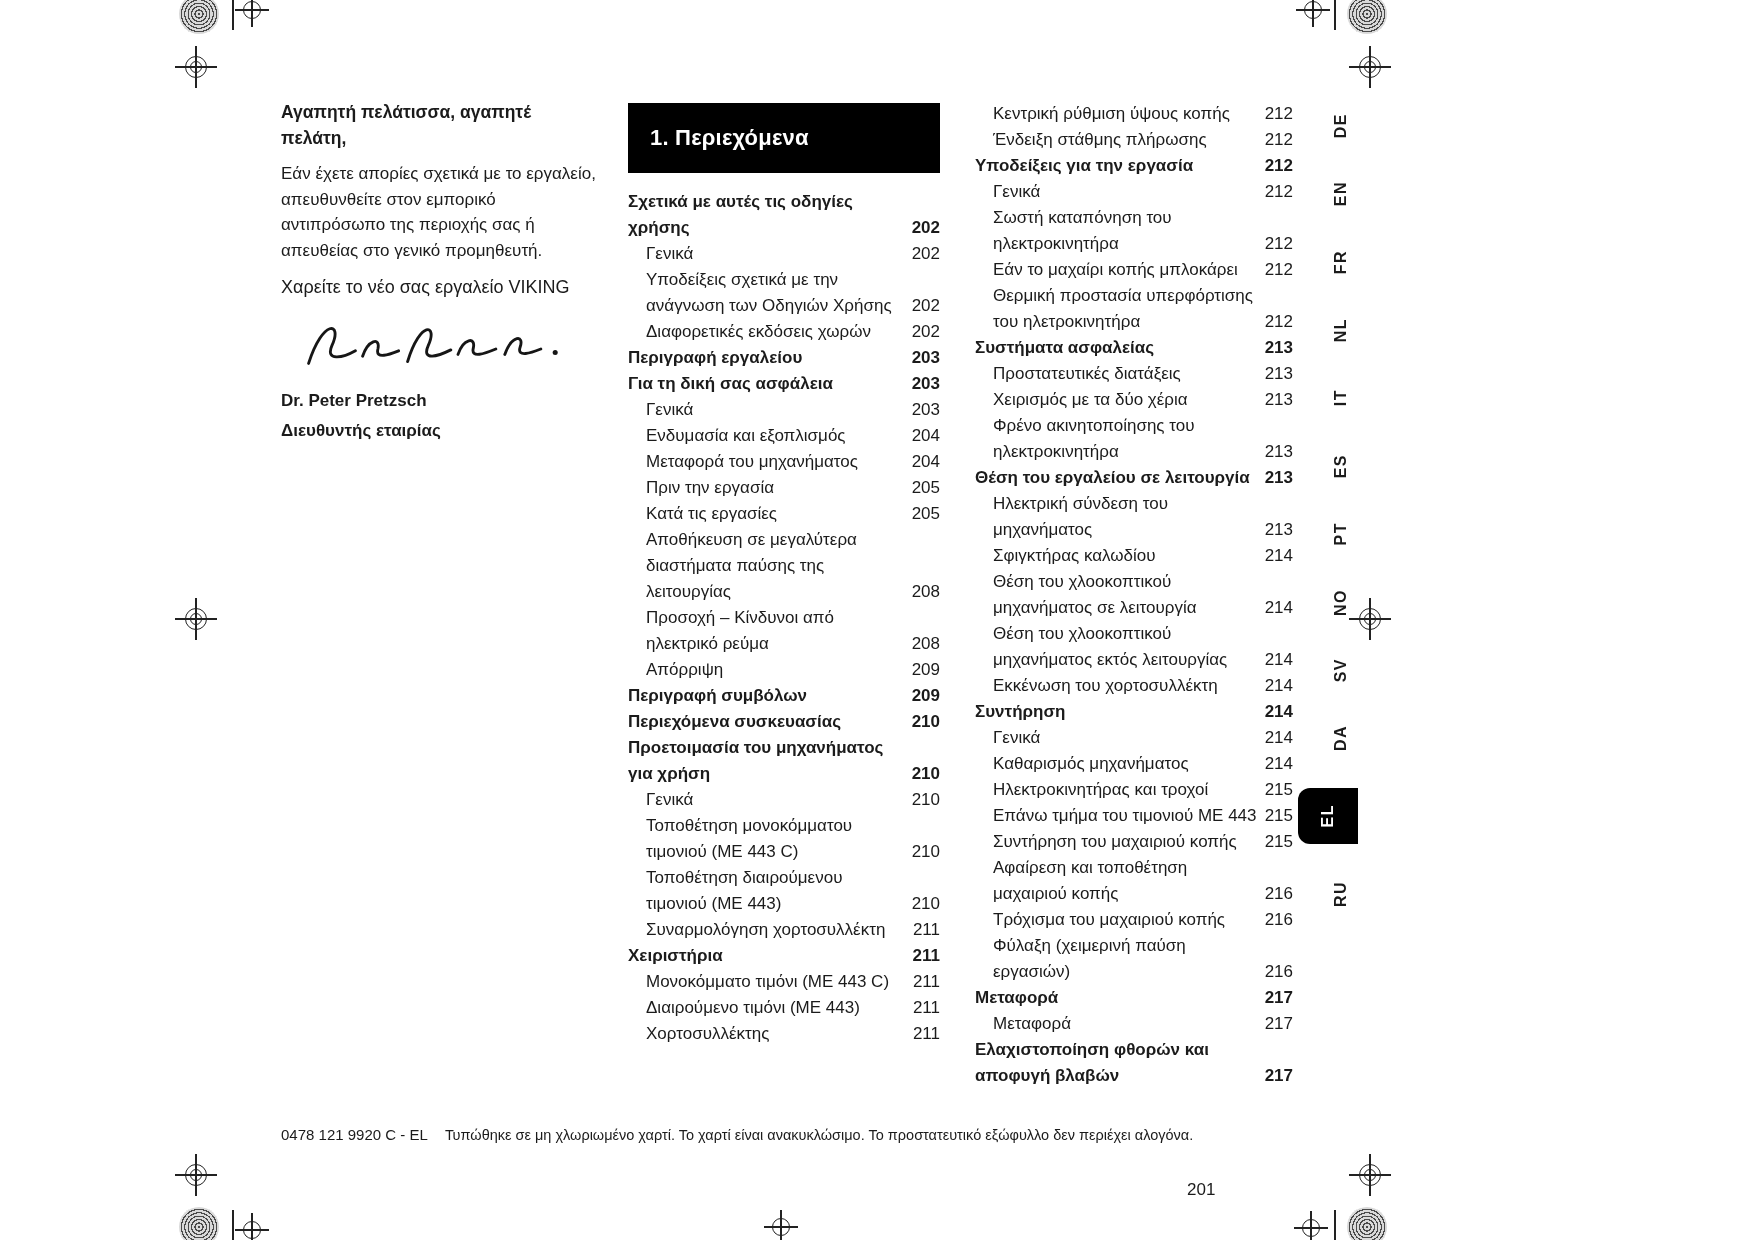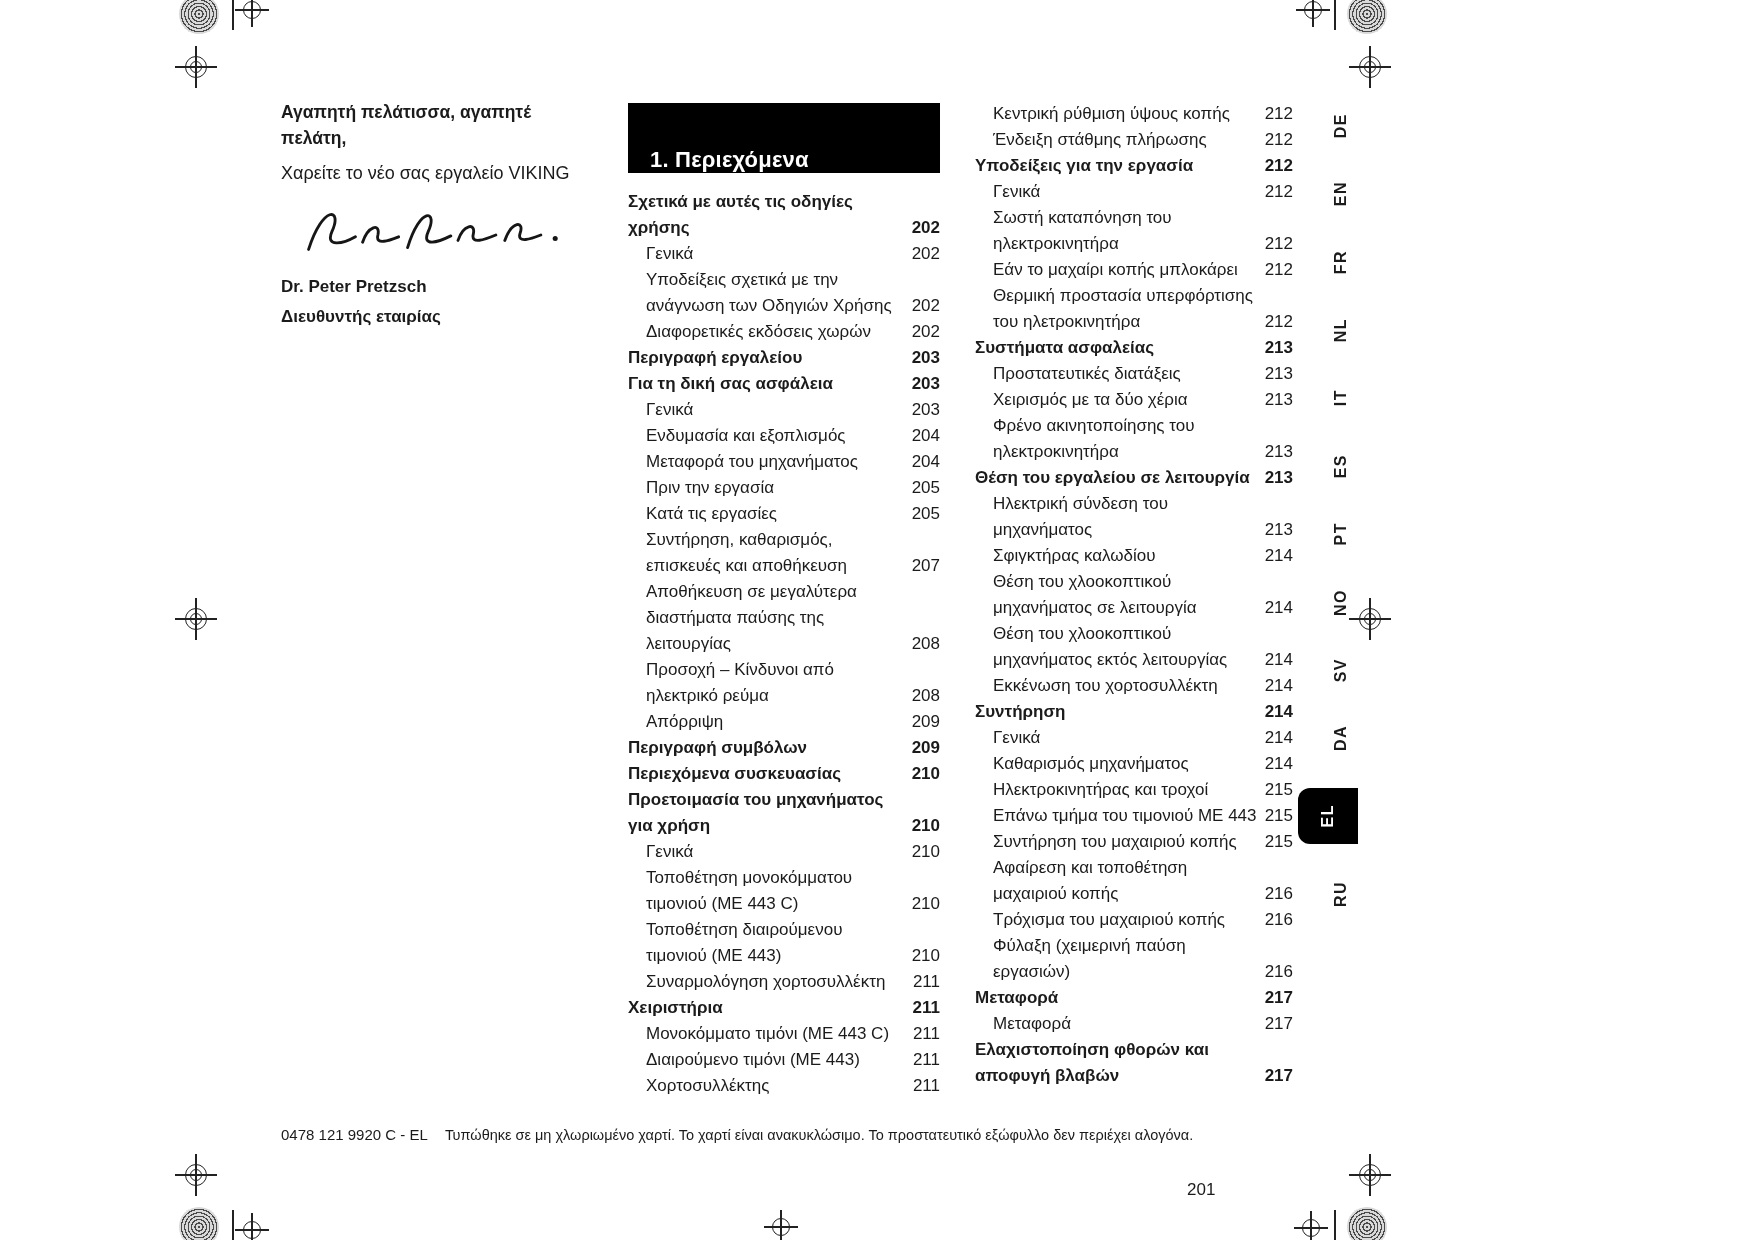--- a/index.html
+++ b/index.html
@@ -34,21 +34,21 @@
   .closing{font-weight:400;font-size:18px;line-height:25.5px;margin:0;}
   .signature{display:block;margin:12px 0 0;}
   .signer-name{font-weight:700;font-size:17px;margin:6px 0 0;}
   .signer-title{font-weight:700;font-size:17px;margin:10px 0 0;}
 
   
   .col-mid{position:absolute;left:628px;top:103px;width:312px;}
   .col-right{position:absolute;left:975px;top:101px;width:318px;}
   .toc-header{
     background:var(--accent);color:#fff;height:70px;box-sizing:border-box;
-    display:flex;align-items:flex-end;padding-left:22px;margin-bottom:16px;
+    display:flex;align-items:center;padding-left:22px;margin-bottom:16px;
   }
   .toc-header span{font-size:22px;font-weight:700;letter-spacing:0.2px;}
   .toc-entry{display:flex;align-items:flex-end;font-size:17px;line-height:26px;}
   .toc-entry .toc-label{flex:1;padding-right:8px;}
   .toc-entry.indent .toc-label{padding-left:18px;}
   .toc-entry.bold{font-weight:700;}
   .toc-entry .toc-page{flex:none;white-space:nowrap;}
 
   
   .lang-tabs{
@@ -120,20 +120,21 @@
   <div class="tick" style="left:1334px;top:1210px"></div>
   <div class="halftone" style="left:1367px;top:1227px"></div>
   <div class="regmark" style="left:1370px;top:1175px">
       <span class="c1"></span>
       <span class="c2"></span>
     </div>
 </div>
 
 <div class="col-left">
   <p class="salutation">Αγαπητή πελάτισσα, αγαπητέ πελάτη,</p>
+  <p class="intro-p last">Εάν έχετε απορίες σχετικά με το εργαλείο, απευθυνθείτε στον εμπορικό αντιπρόσωπο της περιοχής σας ή απευθείας στο γενικό προμηθευτή.</p>
   <p class="closing">Χαρείτε το νέο σας εργαλείο VIKING</p>
 
   <svg class="signature" viewBox="0 0 300 80" width="300" height="72" aria-hidden="true">
     <path d="M14 56 C 30 6, 52 10, 40 36 C 32 54, 52 50, 66 42
              M 74 48 C 80 30, 94 26, 91 40 C 88 52, 104 46, 114 42
              M 124 54 C 138 8, 158 12, 147 36 C 139 54, 158 48, 172 41
              M 180 46 C 186 28, 200 26, 197 39 C 194 51, 210 45, 222 40
              M 232 46 C 240 24, 254 24, 249 38 C 245 50, 262 44, 272 40" stroke="#161616" stroke-width="3.2" fill="none" stroke-linecap="round" stroke-linejoin="round"></path>
     <circle cx="288" cy="44" r="2.8" fill="#161616"></circle>
   </svg>
@@ -185,24 +186,20 @@
       </div>
       <div class="toc-entry indent">
         <span class="toc-label">Πριν την εργασία</span>
         <span class="toc-page">205</span>
       </div>
       <div class="toc-entry indent">
         <span class="toc-label">Κατά τις εργασίες</span>
         <span class="toc-page">205</span>
       </div>
       <div class="toc-entry indent">
-        <span class="toc-label">Συντήρηση, καθαρισμός, επισκευές και αποθήκευση</span>
-        <span class="toc-page">207</span>
-      </div>
-      <div class="toc-entry indent">
         <span class="toc-label">Αποθήκευση σε μεγαλύτερα διαστήματα παύσης της λειτουργίας</span>
         <span class="toc-page">208</span>
       </div>
       <div class="toc-entry indent">
         <span class="toc-label">Προσοχή – Κίνδυνοι από ηλεκτρικό ρεύμα</span>
         <span class="toc-page">208</span>
       </div>
       <div class="toc-entry indent">
         <span class="toc-label">Απόρριψη</span>
         <span class="toc-page">209</span>

